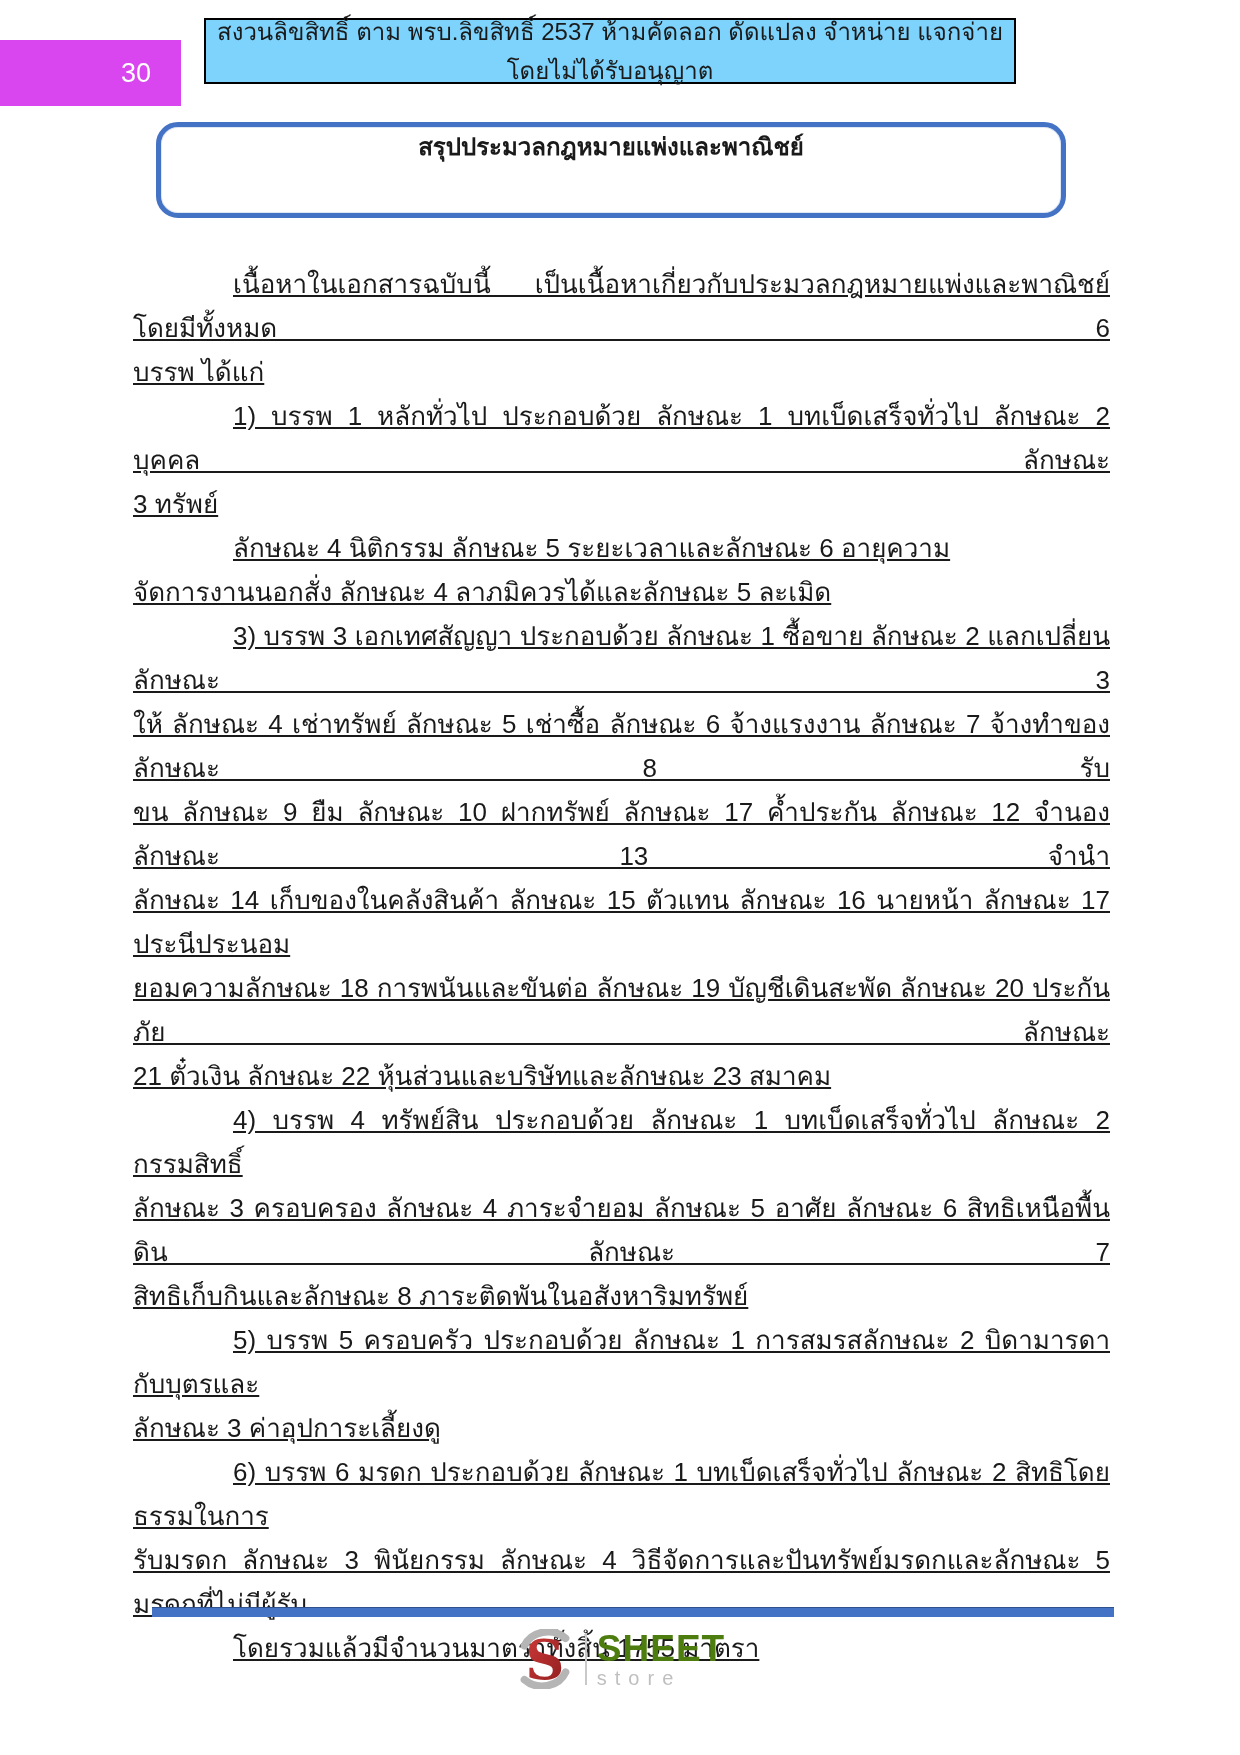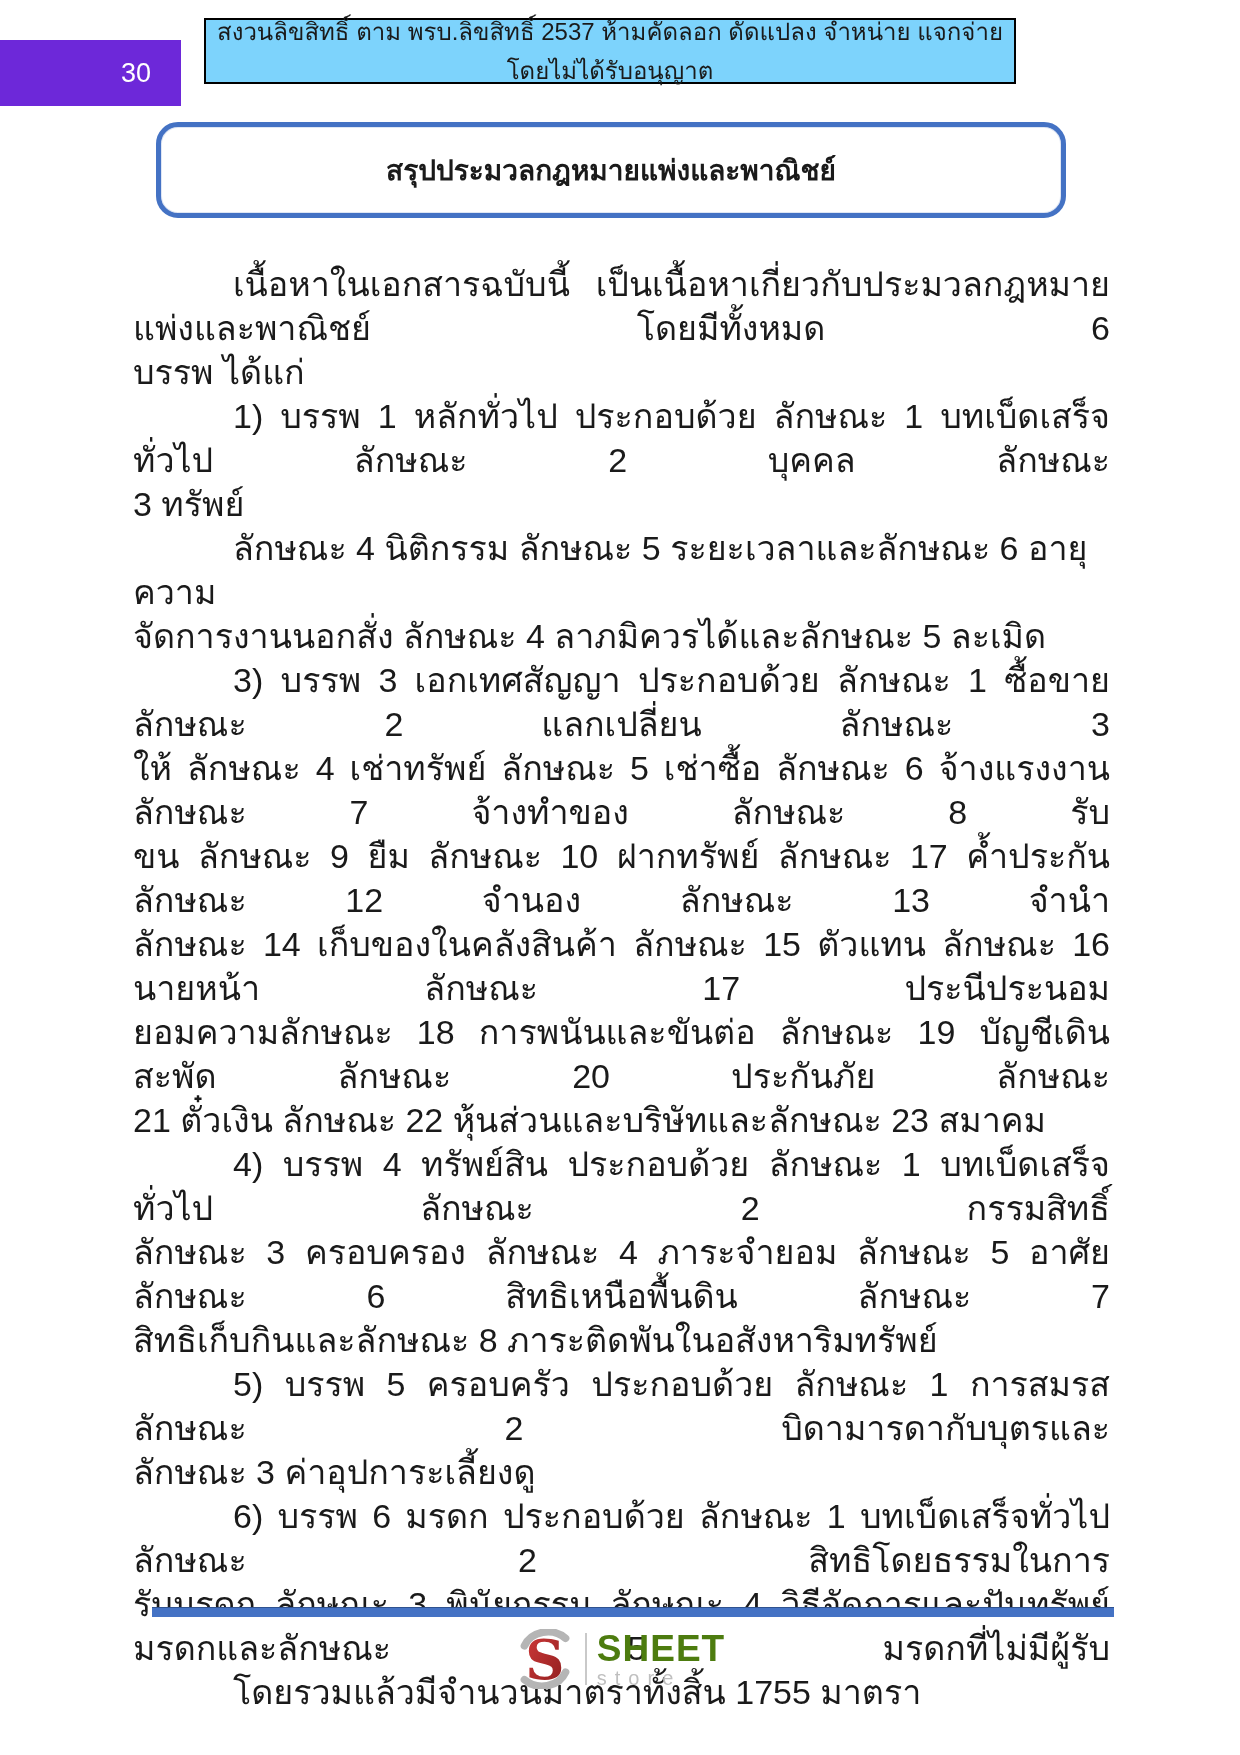--- a/index.html
+++ b/index.html
@@ -7,48 +7,48 @@
     width: 1240px; height: 1755px;
     background: #ffffff;
     font-family: "Liberation Sans", "DejaVu Sans", sans-serif;
     color: #1a1a1a;
   }
   #page { position: relative; width: 1240px; height: 1755px; overflow: hidden; }
 
   
   .pagenum-box {
     position: absolute; left: 0; top: 40px; width: 181px; height: 66px;
-    background: #6d28d9; color: #ffffff;
+    background: #d946ef; color: #ffffff;
     display: flex; align-items: center; justify-content: flex-end;
     padding-right: 30px; box-sizing: border-box;
     font-size: 27px;
   }
   .copyright-box {
     position: absolute; left: 204px; top: 18px; width: 812px; height: 66px;
     border: 2px solid #000000; background: #7dd3fc;
     display: flex; align-items: center; justify-content: center;
     font-size: 24px; box-sizing: border-box; text-align: center;
   }
 
   
   .title-box {
     position: absolute; left: 156px; top: 122px; width: 910px; height: 96px;
     border: 5px solid #4472c4; border-radius: 22px; background: #ffffff;
     box-shadow: inset 0 0 0 1px #dfe6f4;
-    display: flex; align-items: center; justify-content: center;
-    font-size: 28px; font-weight: bold; box-sizing: border-box;
+    display: flex; justify-content: center;
+    font-size: 24px; font-weight: bold; box-sizing: border-box;
   }
 
   
   #doc-body {
     position: absolute; left: 133px; top: 262px; width: 977px;
   }
   .line {
-    font-size: 34px; line-height: 44px;
-    text-align: left; white-space: normal;
+    font-size: 26px; line-height: 44px;
+    text-align: left; white-space: normal; text-decoration: underline;
   }
   .line.flush { text-align: justify; text-align-last: justify; }
   .line.indent { text-indent: 100px; }
 
   
   .footer-rule {
     position: absolute; left: 152px; top: 1607px; width: 962px; height: 9px;
     background: #4472c4; border-top: 1px solid #2f528f;
   }
   .footer-logo {

